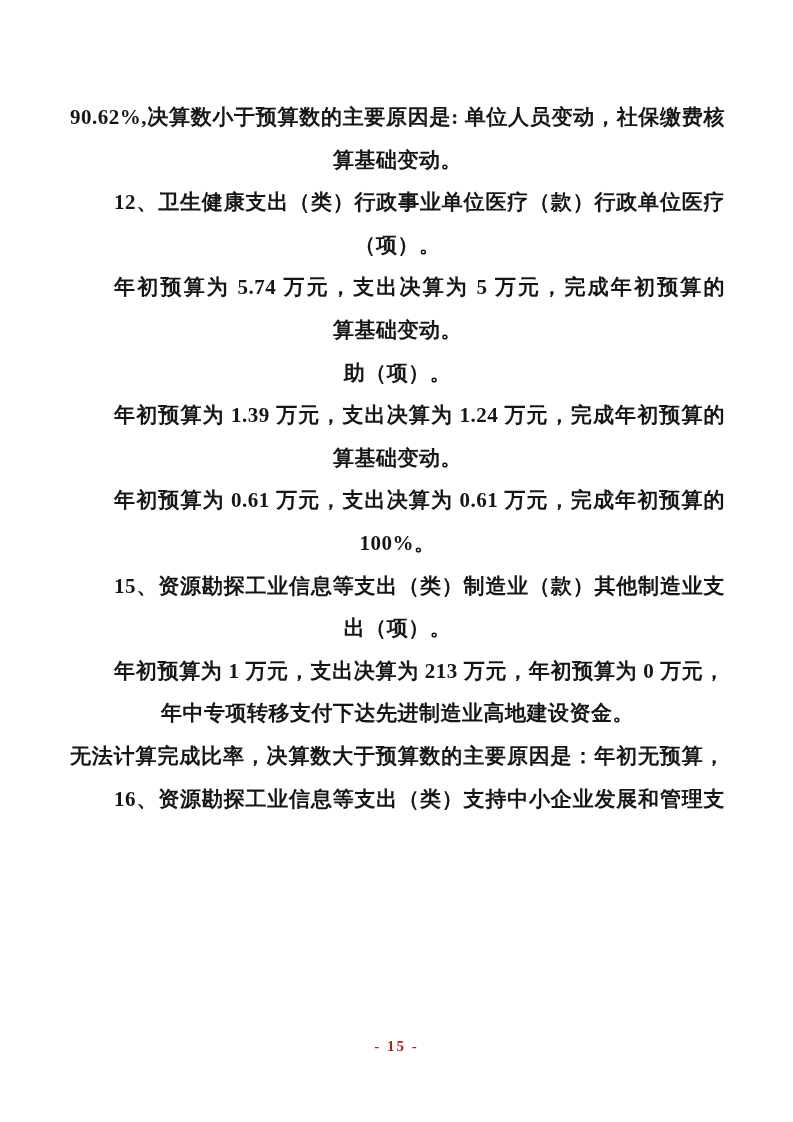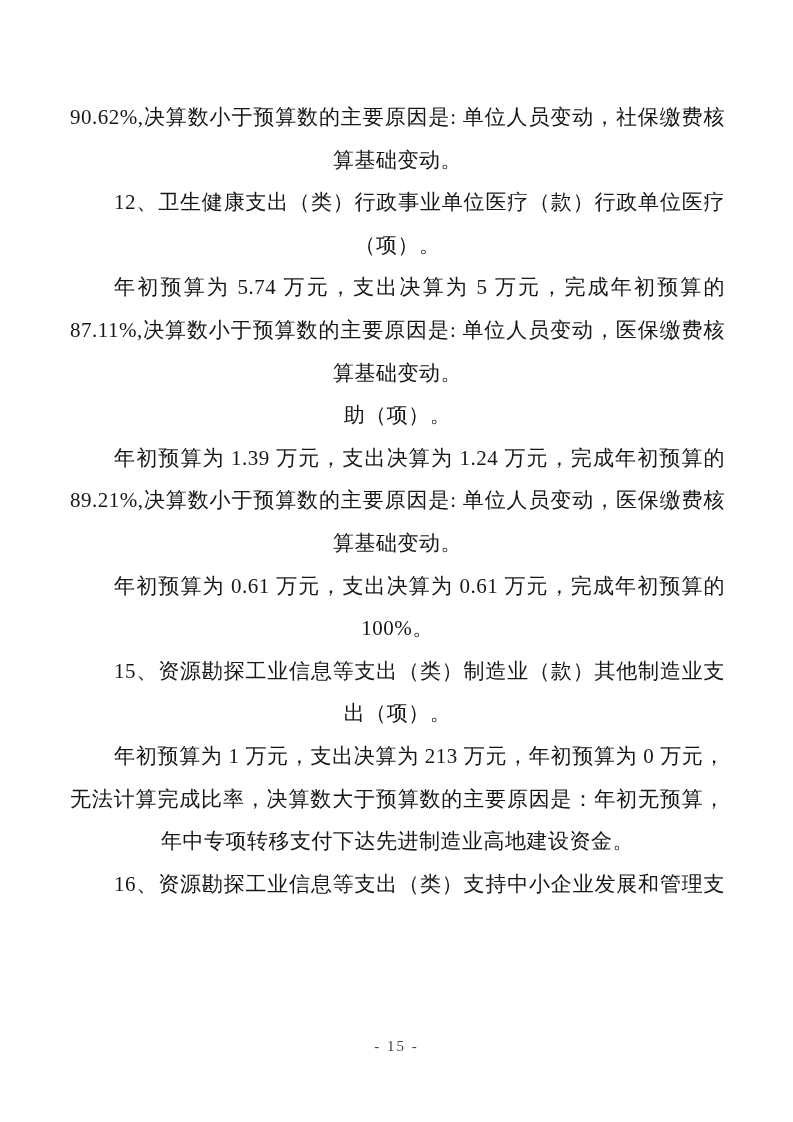--- a/index.html
+++ b/index.html
@@ -8,20 +8,21 @@
     background: #ffffff;
   }
   .page {
     position: relative;
     width: 793px;
     height: 1122px;
     background: #ffffff;
     overflow: hidden;
     font-family: "Liberation Serif", "DejaVu Serif", serif;
     color: #161616;
+    font-weight: bold;
   }
   .doc-body {
     position: absolute;
     left: 70px;
     top: 96px;
     width: 655px;
     font-size: 21px;
     line-height: 42.6px;
     letter-spacing: 0.5px;
   }
@@ -39,43 +40,41 @@
     text-indent: 2.1em;
   }
   .footer {
     position: absolute;
     top: 1038px;
     left: 0;
     width: 100%;
     text-align: center;
     font-size: 15px;
     letter-spacing: 2px;
-    color: #404040;
+    color: #b91c1c;
     font-family: "Liberation Serif", "DejaVu Serif", serif;
   }
 </style>
 </head>
 <body>
 
 <div class="page">
   <div class="doc-body">
       <div class="line just">90.62%,决算数小于预算数的主要原因是: 单位人员变动，社保缴费核</div>
       <div class="line">算基础变动。</div>
       <div class="line indent just">12、卫生健康支出（类）行政事业单位医疗（款）行政单位医疗</div>
       <div class="line">（项）。</div>
       <div class="line indent just">年初预算为 5.74 万元，支出决算为 5 万元，完成年初预算的</div>
-      <div class="line just">87.11%,决算数小于预算数的主要原因是: 单位人员变动，医保缴费核</div>
       <div class="line">算基础变动。</div>
       <div class="line">助（项）。</div>
       <div class="line indent just">年初预算为 1.39 万元，支出决算为 1.24 万元，完成年初预算的</div>
-      <div class="line just">89.21%,决算数小于预算数的主要原因是: 单位人员变动，医保缴费核</div>
       <div class="line">算基础变动。</div>
       <div class="line indent just">年初预算为 0.61 万元，支出决算为 0.61 万元，完成年初预算的</div>
       <div class="line">100%。</div>
       <div class="line indent just">15、资源勘探工业信息等支出（类）制造业（款）其他制造业支</div>
       <div class="line">出（项）。</div>
       <div class="line indent just">年初预算为 1 万元，支出决算为 213 万元，年初预算为 0 万元，</div>
+      <div class="line">年中专项转移支付下达先进制造业高地建设资金。</div>
       <div class="line just">无法计算完成比率，决算数大于预算数的主要原因是：年初无预算，</div>
-      <div class="line">年中专项转移支付下达先进制造业高地建设资金。</div>
       <div class="line indent just">16、资源勘探工业信息等支出（类）支持中小企业发展和管理支</div>
     </div>
   <div class="footer">- 15 -</div>
 </div>
 
 </body></html>

